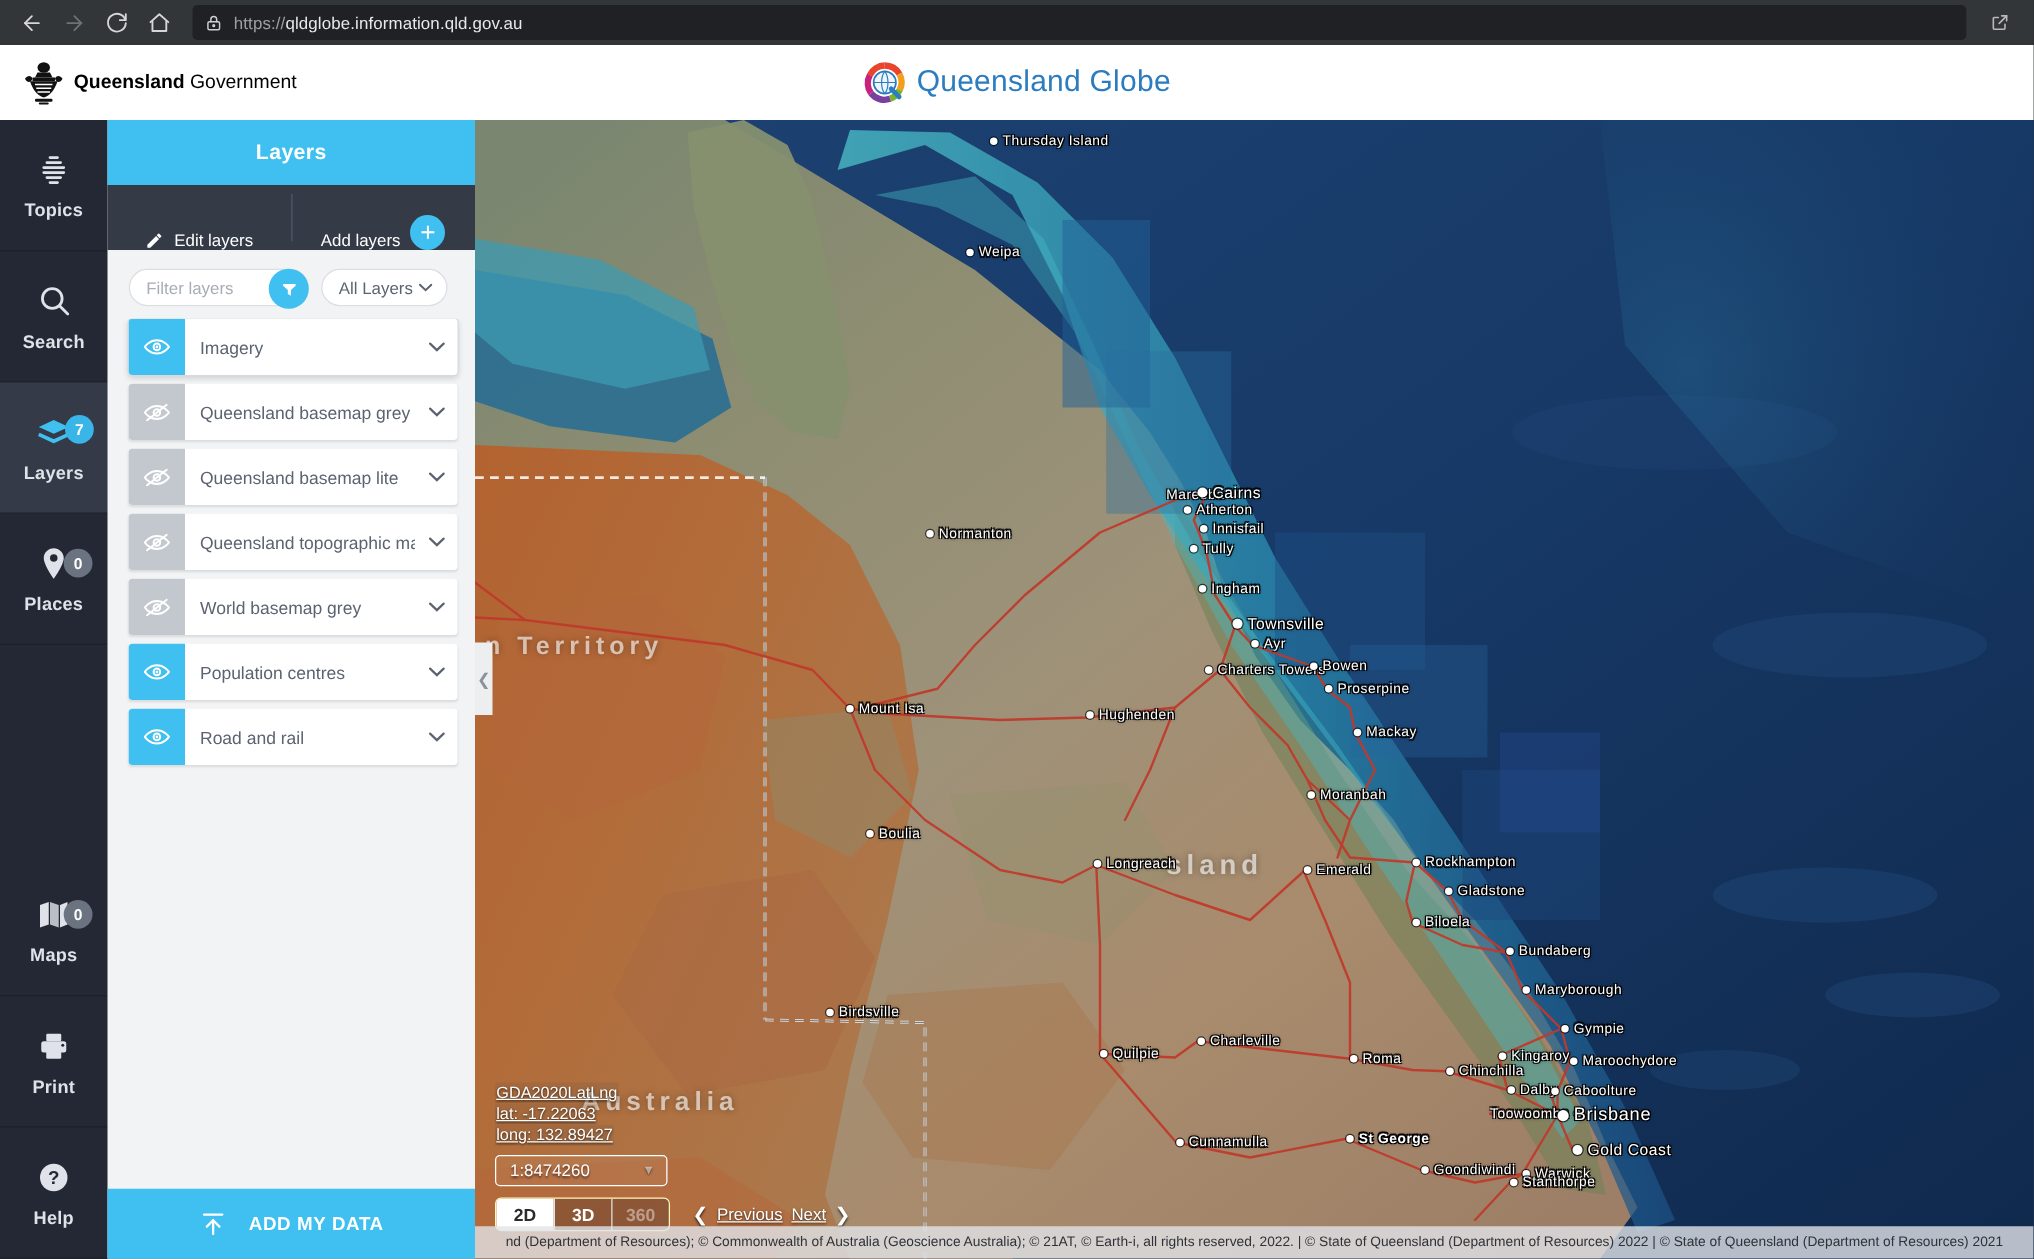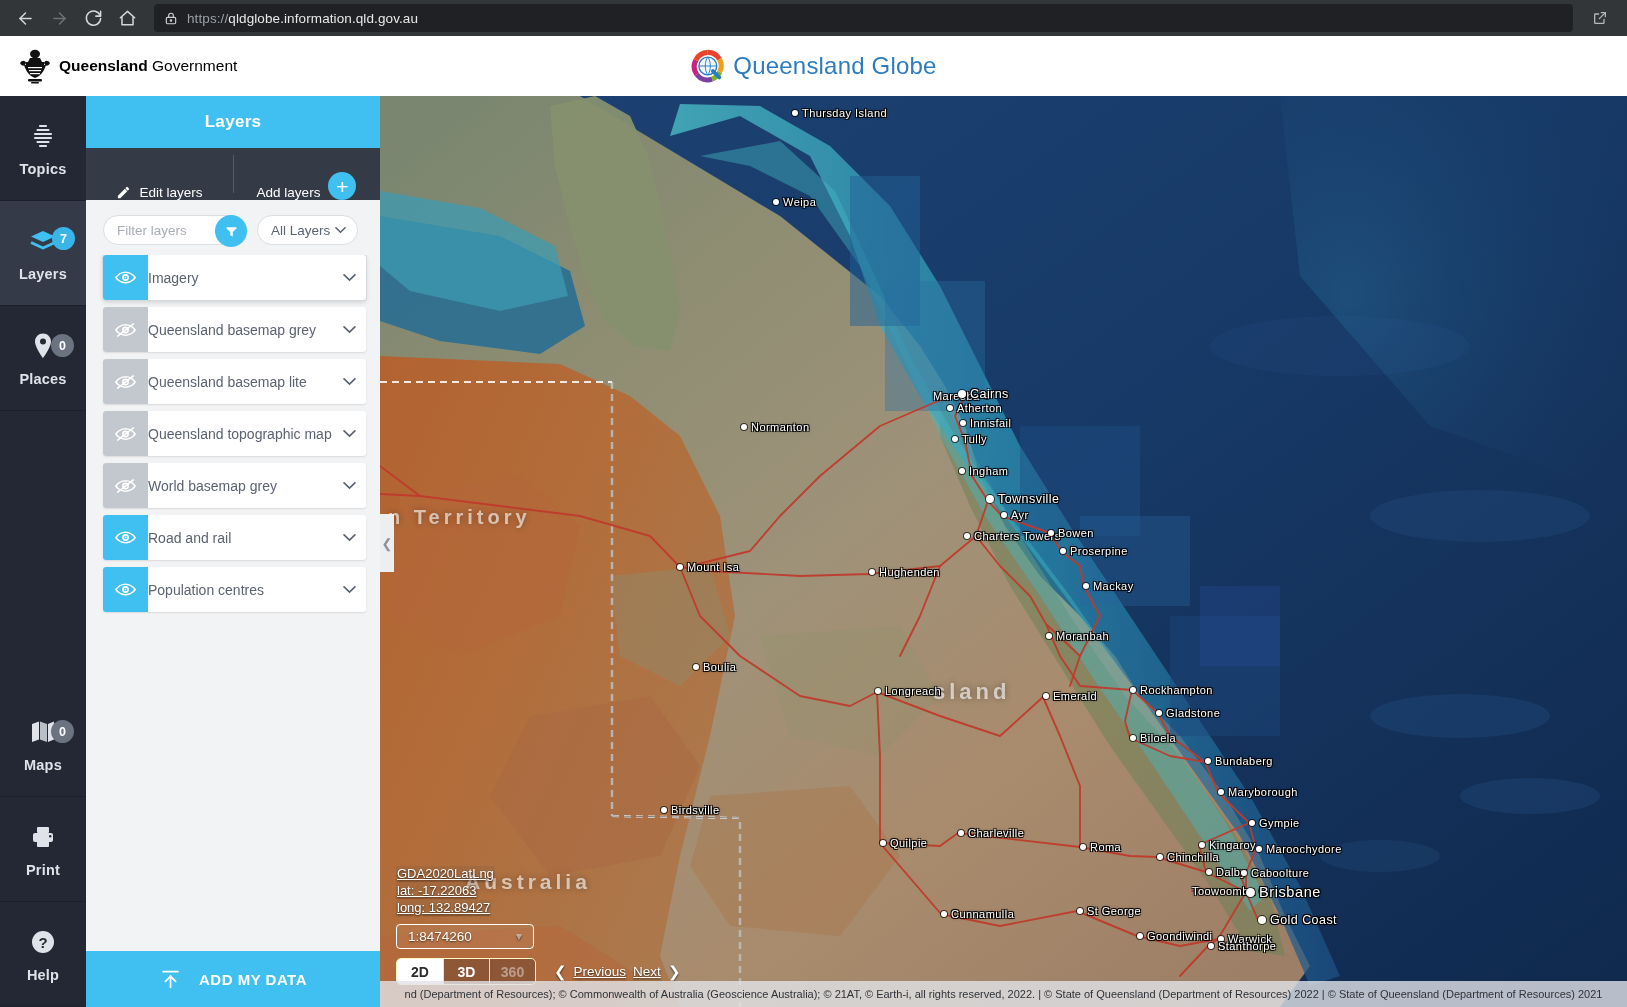--- a/index.html
+++ b/index.html
@@ -146,21 +146,21 @@
     position: relative;
   }
   .layer-row.focused { box-shadow: 0 0 0 1px #d6dade, 0 2px 5px rgba(0,0,0,.16); }
   .eye-toggle {
     width: 45px; flex: 0 0 45px; border-radius: 3px 0 0 3px;
     display: flex; align-items: center; justify-content: center;
   }
   .eye-toggle.on  { background: #3fc0f0; }
   .eye-toggle.off { background: #c3c8ce; }
   .layer-name {
-    flex: 1; display: flex; align-items: center; padding-left: 0;
+    flex: 1; display: flex; align-items: center; padding-left: 12px;
     font-size: 14px; color: #5c6370; white-space: nowrap; overflow: hidden;
   }
   .layer-caret {
     width: 34px; display: flex; align-items: center; justify-content: center;
     color: #5c6370;
   }
   .add-data-btn {
     height: 56px; background: #3fc0f0; color: #fff;
     display: flex; align-items: center; justify-content: center; gap: 17px;
     font-size: 15px; font-weight: 700; letter-spacing: .5px;
@@ -355,20 +355,29 @@
 
     <div class="rail-item">
       <span class="ricon">
         <svg width="28" height="28" viewBox="0 0 28 28" fill="none" stroke="#dfe2e8" stroke-width="2.2" stroke-linecap="round">
           <path d="M11 4h6M8.5 8h11M6 12h16M6 16h16M8.5 20h11M11 24h6"></path>
         </svg>
       </span>
       <span class="rail-label">Topics</span>
     </div>
 
+    <div class="rail-item">
+      <span class="ricon">
+        <svg width="27" height="27" viewBox="0 0 24 24" fill="none" stroke="#dfe2e8" stroke-width="2" stroke-linecap="round">
+            <circle cx="10.5" cy="10.5" r="7"></circle>
+            <path d="M16 16l5.5 5.5"></path>
+          </svg>
+      </span>
+      <span class="rail-label">Search</span>
+    </div>
 
     <div class="rail-item active">
       <span class="badge blue b-layers">7</span>
       <span class="ricon">
         <svg width="30" height="26" viewBox="0 0 30 26">
           <path d="M15 3l12 5.5-12 5.5L3 8.5z" fill="#3fc0f0"></path>
           <path d="M3 14.5l12 5.5 12-5.5" fill="none" stroke="#3fc0f0" stroke-width="3" stroke-linejoin="round"></path>
         </svg>
       </span>
       <span class="rail-label">Layers</span>
@@ -538,37 +547,37 @@
       </div>
 
       <div class="layer-row">
         <div class="eye-toggle on">
           <svg width="21" height="15" viewBox="0 0 24 16" fill="none" stroke="#fff" stroke-width="1.8">
               <path d="M1 8s4-6 11-6 11 6 11 6-4 6-11 6S1 8 1 8z"></path>
               <circle cx="12" cy="8" r="3"></circle>
               <circle cx="12" cy="8" r="1.2" fill="#fff" stroke="none"></circle>
             </svg>
         </div>
-        <div class="layer-name">Road and rail</div>
+        <div class="layer-name">Population centres</div>
         <div class="layer-caret">
           <svg width="13" height="9" viewBox="0 0 12 8" fill="none" stroke="#5c6370" stroke-width="1.6" stroke-linecap="round">
               <path d="M1 1.6l5 4.8 5-4.8"></path>
             </svg>
         </div>
       </div>
 
       <div class="layer-row">
         <div class="eye-toggle on">
           <svg width="21" height="15" viewBox="0 0 24 16" fill="none" stroke="#fff" stroke-width="1.8">
               <path d="M1 8s4-6 11-6 11 6 11 6-4 6-11 6S1 8 1 8z"></path>
               <circle cx="12" cy="8" r="3"></circle>
               <circle cx="12" cy="8" r="1.2" fill="#fff" stroke="none"></circle>
             </svg>
         </div>
-        <div class="layer-name">Population centres</div>
+        <div class="layer-name">Road and rail</div>
         <div class="layer-caret">
           <svg width="13" height="9" viewBox="0 0 12 8" fill="none" stroke="#5c6370" stroke-width="1.6" stroke-linecap="round">
               <path d="M1 1.6l5 4.8 5-4.8"></path>
             </svg>
         </div>
       </div>
     </div>
 
     <div class="add-data-btn">
       <svg width="23" height="22" viewBox="0 0 24 24" fill="none" stroke="#fff" stroke-width="2" stroke-linecap="round">
@@ -858,21 +867,21 @@
           <span class="plabel">Toowoomba</span>
         </div>
         <div class="place major" style="left: 866px; top: 796px;">
           <span class="dot"></span>
           <span class="plabel">Brisbane</span>
         </div>
         <div class="place" style="left: 561px; top: 818px;">
           <span class="dot"></span>
           <span class="plabel">Cunnamulla</span>
         </div>
-        <div class="place" style="left: 697px; top: 815px;">
+        <div class="place" style="left: 697px; top: 815px; font-weight: bold;">
           <span class="dot"></span>
           <span class="plabel">St George</span>
         </div>
         <div class="place big" style="left: 878px; top: 824px;">
           <span class="dot"></span>
           <span class="plabel">Gold Coast</span>
         </div>
         <div class="place" style="left: 838px; top: 843px;">
           <span class="dot"></span>
           <span class="plabel">Warwick</span>

